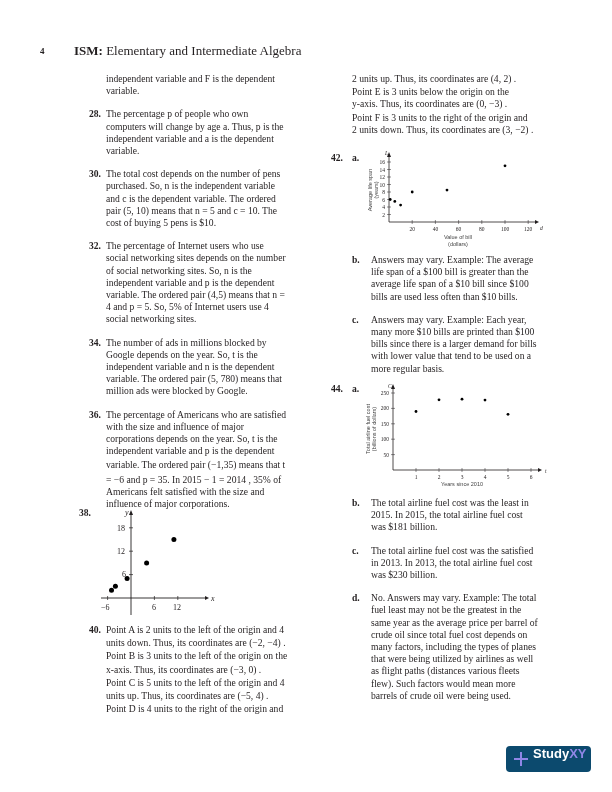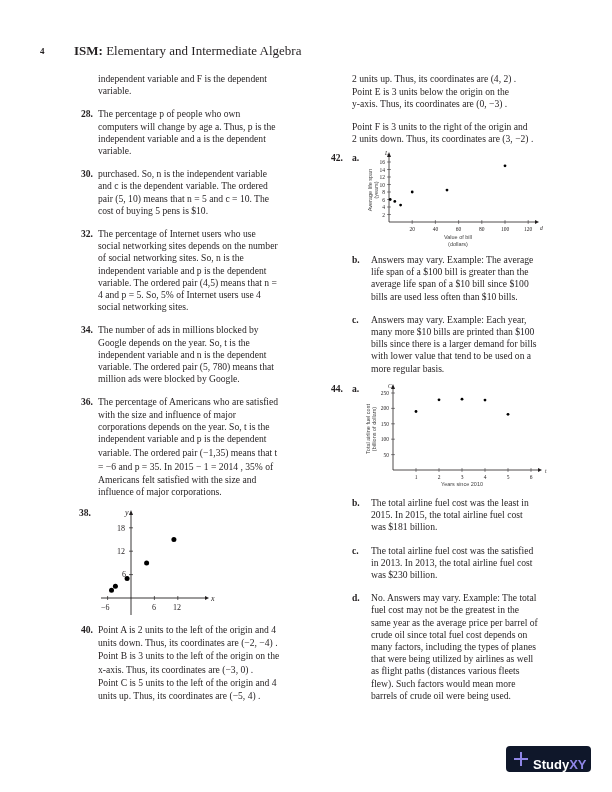--- a/index.html
+++ b/index.html
@@ -4,30 +4,30 @@
 <style>
   html, body { margin: 0; padding: 0; background: #ffffff; }
   body { width: 612px; height: 792px; position: relative; overflow: hidden;
          font-family: "Liberation Serif", "DejaVu Serif", serif; color: #231f20; }
   .header { position: absolute; top: 43px; left: 40px; font-size: 13px; white-space: nowrap; }
   .header .pg { font-size: 9px; font-weight: bold; display: inline-block; width: 34px; vertical-align: 1px; }
   .header b { font-weight: bold; }
   .col { position: absolute; font-size: 9.6px; line-height: 12.2px; }
   .col-left { left: 79px; width: 240px; }
   .col-right { left: 331px; width: 250px; }
-  .item { position: relative; padding-left: 19px; margin-bottom: 11px; }
+  .item { position: relative; padding-left: 19px; margin-bottom: 11px; margin-left: 8px; }
   .item .num { position: absolute; left: 2px; top: 0; font-weight: bold; }
   .sub { position: relative; padding-left: 19px; margin-bottom: 11px; }
   .sub .lbl { position: absolute; left: 0; top: 0; font-weight: bold; }
   .line { display: block; }
   .absnum { position: absolute; font-weight: bold; font-size: 9.6px; }
   svg text { font-family: "Liberation Serif", serif; fill: #231f20; }
   svg .sans { font-family: "Liberation Sans", sans-serif; fill: #444; }
   .badge { position: absolute; left: 506px; top: 746px; width: 85px; height: 26px;
-           background: #0f172a; border-radius: 4px; display: flex; align-items: flex-end;
+           background: #0c4a6e; border-radius: 4px; display: flex; align-items: flex-start;
            font-family: "Liberation Sans", sans-serif; font-weight: bold; font-size: 13px; color: #fff; }
   .badge .plus { width: 22px; height: 26px; position: relative; margin-left: 5px; }
   .badge .plus:before, .badge .plus:after { content: ""; position: absolute; background: #8f86e6; }
   .badge .plus:before { left: 3px; top: 12px; width: 14px; height: 2px; }
   .badge .plus:after { left: 9px; top: 6px; width: 2px; height: 14px; }
   .badge .xy { color: #8f86e6; }
 </style>
 </head>
 <body>
 
@@ -44,20 +44,21 @@
   <div class="item">
     <span class="num">28.</span>
     <span class="line">The percentage p of people who own</span>
     <span class="line">computers will change by age a. Thus, p is the</span>
     <span class="line">independent variable and a is the dependent</span>
     <span class="line">variable.</span>
   </div>
 
   <div class="item">
     <span class="num">30.</span>
+    <span class="line">The total cost depends on the number of pens</span>
     <span class="line">purchased. So, n is the independent variable</span>
     <span class="line">and c is the dependent variable. The ordered</span>
     <span class="line">pair (5, 10) means that n = 5 and c = 10. The</span>
     <span class="line">cost of buying 5 pens is $10.</span>
   </div>
 
   <div class="item">
     <span class="num">32.</span>
     <span class="line">The percentage of Internet users who use</span>
     <span class="line">social networking sites depends on the number</span>
@@ -123,29 +124,30 @@
 
 <div class="col col-left" style="top:624px;">
   <div class="item">
     <span class="num">40.</span>
     <span class="line">Point A is 2 units to the left of the origin and 4</span>
     <span class="line" style="margin-top:1px;">units down. Thus, its coordinates are  (−2, −4) .</span>
     <span class="line" style="margin-top:1px;">Point B is 3 units to the left of the origin on the</span>
     <span class="line" style="margin-top:1px;">x-axis. Thus, its coordinates are  (−3, 0) .</span>
     <span class="line" style="margin-top:1px;">Point C is 5 units to the left of the origin and 4</span>
     <span class="line" style="margin-top:1px;">units up. Thus, its coordinates are  (−5, 4) .</span>
+    <span class="line" style="margin-top:1px;">Point D is 4 units to the right of the origin and</span>
   </div>
 </div>
 
 <div class="col col-right" style="top:73px;">
   <div class="sub" style="padding-left:21px;">
     <span class="line">2 units up. Thus, its coordinates are  (4, 2) .</span>
     <span class="line" style="margin-top:1px;">Point E is 3 units below the origin on the</span>
     <span class="line">y-axis. Thus, its coordinates are  (0, −3) .</span>
-    <span class="line" style="margin-top:10px;">Point F is 3 units to the right of the origin and</span>
+    <span class="line" style="margin-top:1px;">Point F is 3 units to the right of the origin and</span>
     <span class="line">2 units down. Thus, its coordinates are  (3, −2) .</span>
   </div>
 </div>
 
 <span class="absnum" style="left:331px; top:152px;">42.</span>
 <span class="absnum" style="left:352px; top:152px;">a.</span>
 <svg style="position:absolute; left:365px; top:150px;" width="180" height="100">
 
   <line x1="24" y1="72" x2="170" y2="72" stroke="#231f20" stroke-width="0.8"></line>
   <polygon points="170,70 174,72 170,74" fill="#231f20"></polygon>
@@ -276,21 +278,21 @@
   </div>
   <div class="sub" style="padding-left:40px;">
     <span class="lbl" style="left:21px;">c.</span>
     <span class="line">The total airline fuel cost was the satisfied</span>
     <span class="line">in 2013. In 2013, the total airline fuel cost</span>
     <span class="line">was $230 billion.</span>
   </div>
   <div class="sub" style="padding-left:40px;">
     <span class="lbl" style="left:21px;">d.</span>
     <span class="line">No. Answers may vary. Example: The total</span>
-    <span class="line">fuel cost may not be the greatest in the</span>
+    <span class="line">fuel least may not be the greatest in the</span>
     <span class="line">same year as the average price per barrel of</span>
     <span class="line">crude oil since total fuel cost depends on</span>
     <span class="line">many factors, including the types of planes</span>
     <span class="line">that were being utilized by airlines as well</span>
     <span class="line">as flight paths (distances various fleets</span>
     <span class="line">flew). Such factors would mean more</span>
     <span class="line">barrels of crude oil were being used.</span>
   </div>
 </div>
 

